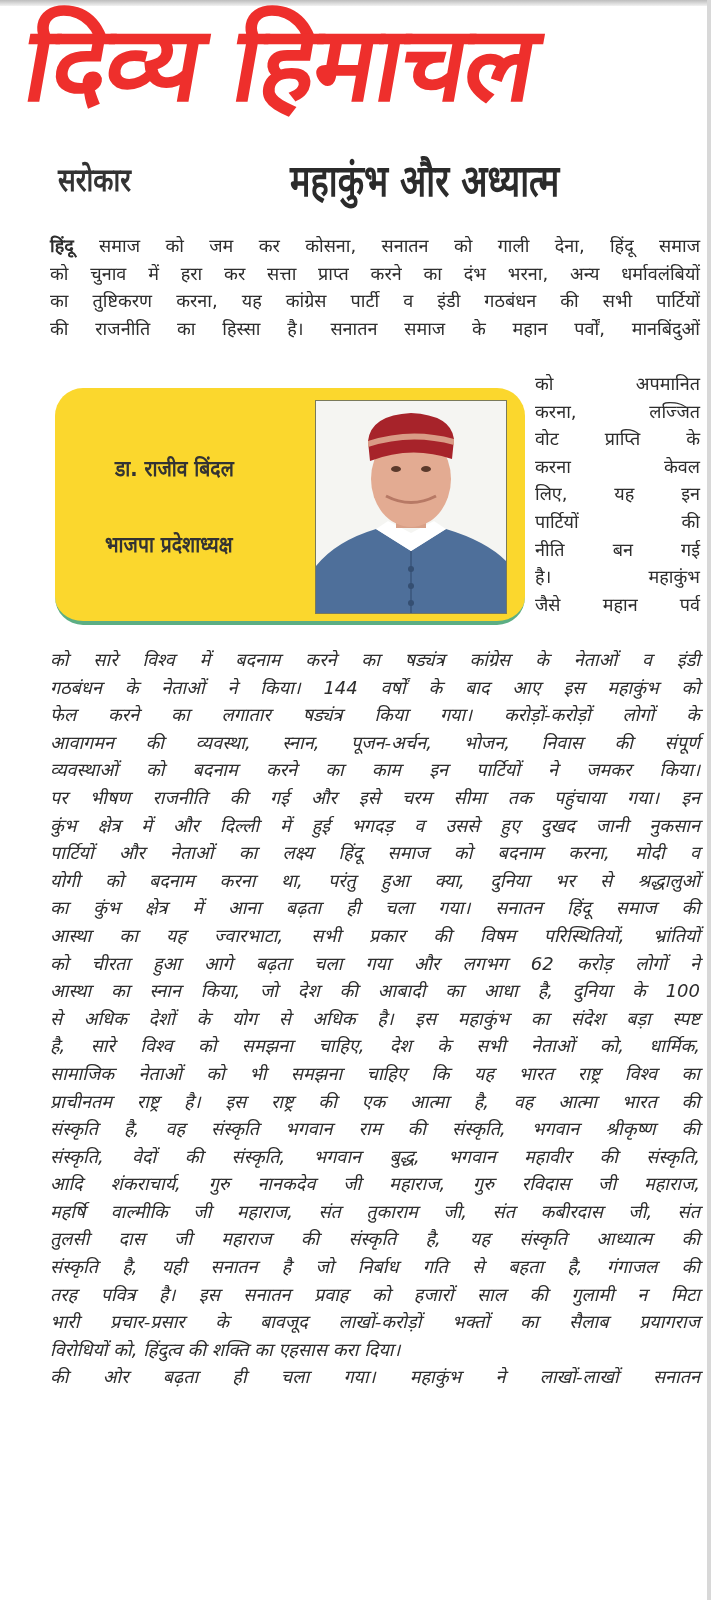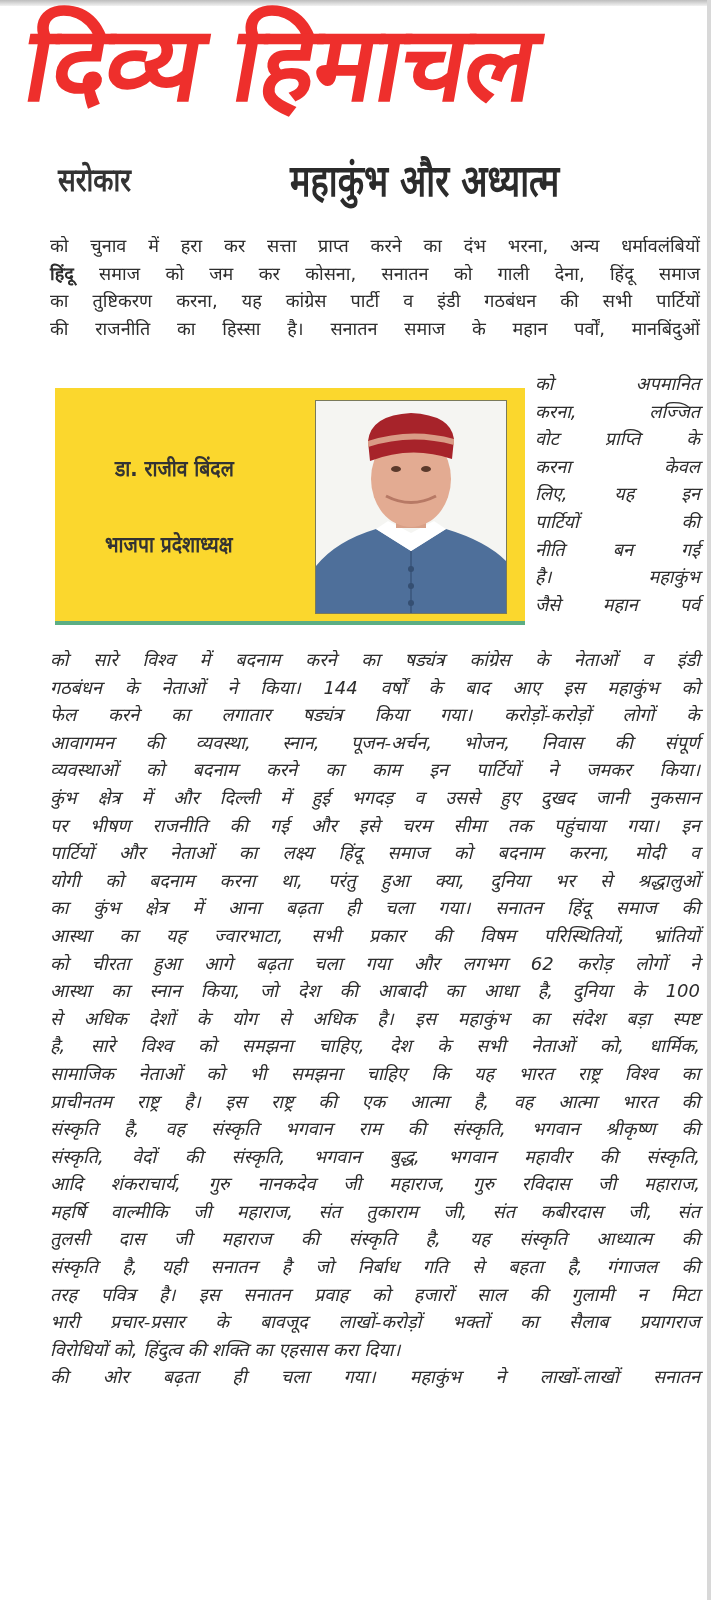--- a/index.html
+++ b/index.html
@@ -5,40 +5,40 @@
   html,body{margin:0;padding:0;background:#fff;}
   body{width:711px;height:1600px;position:relative;overflow:hidden;font-family:"DejaVu Sans",sans-serif;color:#2a2a2a;}
   .top-rule{position:absolute;left:0;top:0;width:711px;height:6px;background:linear-gradient(#bdbdbd,#f2f2f2);}
   .right-rule{position:absolute;right:0;top:0;width:4px;height:1600px;background:#d8d8d8;}
   .masthead{position:absolute;left:16px;top:4px;width:690px;height:120px;font-family:"DejaVu Sans",sans-serif;font-weight:bold;font-size:104px;line-height:120px;color:#ee2f2c;letter-spacing:-2px;transform:skewX(-10deg);transform-origin:left bottom;white-space:nowrap;}
   .column-label{position:absolute;left:58px;top:160px;font-size:32px;line-height:40px;color:#333;font-weight:bold;transform:scaleX(0.82);transform-origin:left center;}
   .headline{position:absolute;left:290px;top:154px;font-size:44px;line-height:54px;color:#2b2b2b;font-weight:bold;transform:scaleX(0.78);transform-origin:left center;white-space:nowrap;}
   .body-text{position:absolute;left:50px;width:650px;font-size:18px;line-height:27.6px;color:#2d2d2d;text-align:justify;text-align-last:justify;white-space:nowrap;}
   .line{display:block;height:27.6px;text-align:justify;text-align-last:justify;}
   .line.last{text-align-last:left;}
-  .narrow{position:absolute;left:535px;width:165px;font-size:18px;line-height:27.6px;color:#2d2d2d;font-style:italic;}
-  .author-box{position:absolute;left:55px;top:388px;width:470px;height:237px;background:#fbd72d;border-bottom:4px solid #5cae84;box-sizing:border-box;}
+  .narrow{position:absolute;left:535px;width:165px;font-size:18px;line-height:27.6px;color:#2d2d2d;}
+  .author-box{position:absolute;left:55px;top:388px;width:470px;height:237px;background:#fbd72d;border-bottom:4px solid #5cae84;box-sizing:border-box;border-radius:28px;}
   .author-name{position:absolute;left:60px;top:64px;font-size:22px;font-weight:bold;color:#333;transform:scaleX(0.88);transform-origin:left center;}
   .author-role{position:absolute;left:50px;top:140px;font-size:22px;font-weight:bold;color:#333;transform:scaleX(0.88);transform-origin:left center;}
   .photo{position:absolute;left:260px;top:12px;width:190px;height:212px;background:#f6f6f4;border:1px solid #7a7a5a;overflow:hidden;}
   .b{font-weight:bold;}
 </style>
 </head>
 <body>
 
 <div class="top-rule"></div>
 <div class="right-rule"></div>
 
 <div class="masthead">दिव्य हिमाचल</div>
 <div class="column-label">सरोकार</div>
 <div class="headline">महाकुंभ और अध्यात्म</div>
 
 <div class="body-text" style="top:232px;">
+  <span class="line"><span class="b">हिंदू</span><span> समाज को जम कर कोसना, सनातन को गाली देना, हिंदू समाज</span></span>
   <span class="line">को चुनाव में हरा कर सत्ता प्राप्त करने का दंभ भरना, अन्य धर्मावलंबियों</span>
-  <span class="line"><span class="b">हिंदू</span><span> समाज को जम कर कोसना, सनातन को गाली देना, हिंदू समाज</span></span>
   <span class="line">का तुष्टिकरण करना, यह कांग्रेस पार्टी व इंडी गठबंधन की सभी पार्टियों</span>
   <span class="line">की राजनीति का हिस्सा है। सनातन समाज के महान पर्वों, मानबिंदुओं</span>
 </div>
 
 <div class="author-box">
   <div class="author-name">डा. राजीव बिंदल</div>
   <div class="author-role">भाजपा प्रदेशाध्यक्ष</div>
   <div class="photo">
     <svg width="190" height="212" viewBox="0 0 190 212">
       <rect width="190" height="212" fill="#f5f5f2"></rect>
@@ -74,22 +74,22 @@
   <span class="line">है। महाकुंभ</span>
   <span class="line">जैसे महान पर्व</span>
 </div>
 
 <div class="body-text" style="top:646px;font-style:italic;">
   <span class="line">को सारे विश्व में बदनाम करने का षड्यंत्र कांग्रेस के नेताओं व इंडी</span>
   <span class="line">गठबंधन के नेताओं ने किया। 144 वर्षों के बाद आए इस महाकुंभ को</span>
   <span class="line">फेल करने का लगातार षड्यंत्र किया गया। करोड़ों-करोड़ों लोगों के</span>
   <span class="line">आवागमन की व्यवस्था, स्नान, पूजन-अर्चन, भोजन, निवास की संपूर्ण</span>
   <span class="line">व्यवस्थाओं को बदनाम करने का काम इन पार्टियों ने जमकर किया।</span>
+  <span class="line">पर भीषण राजनीति की गई और इसे चरम सीमा तक पहुंचाया गया। इन</span>
   <span class="line">कुंभ क्षेत्र में और दिल्ली में हुई भगदड़ व उससे हुए दुखद जानी नुकसान</span>
-  <span class="line">पर भीषण राजनीति की गई और इसे चरम सीमा तक पहुंचाया गया। इन</span>
   <span class="line">पार्टियों और नेताओं का लक्ष्य हिंदू समाज को बदनाम करना, मोदी व</span>
   <span class="line">योगी को बदनाम करना था, परंतु हुआ क्या, दुनिया भर से श्रद्धालुओं</span>
   <span class="line">का कुंभ क्षेत्र में आना बढ़ता ही चला गया। सनातन हिंदू समाज की</span>
   <span class="line">आस्था का यह ज्वारभाटा, सभी प्रकार की विषम परिस्थितियों, भ्रांतियों</span>
   <span class="line">को चीरता हुआ आगे बढ़ता चला गया और लगभग 62 करोड़ लोगों ने</span>
   <span class="line">आस्था का स्नान किया, जो देश की आबादी का आधा है, दुनिया के 100</span>
   <span class="line">से अधिक देशों के योग से अधिक है। इस महाकुंभ का संदेश बड़ा स्पष्ट</span>
   <span class="line">है, सारे विश्व को समझना चाहिए, देश के सभी नेताओं को, धार्मिक,</span>
   <span class="line">सामाजिक नेताओं को भी समझना चाहिए कि यह भारत राष्ट्र विश्व का</span>
   <span class="line">प्राचीनतम राष्ट्र है। इस राष्ट्र की एक आत्मा है, वह आत्मा भारत की</span>

